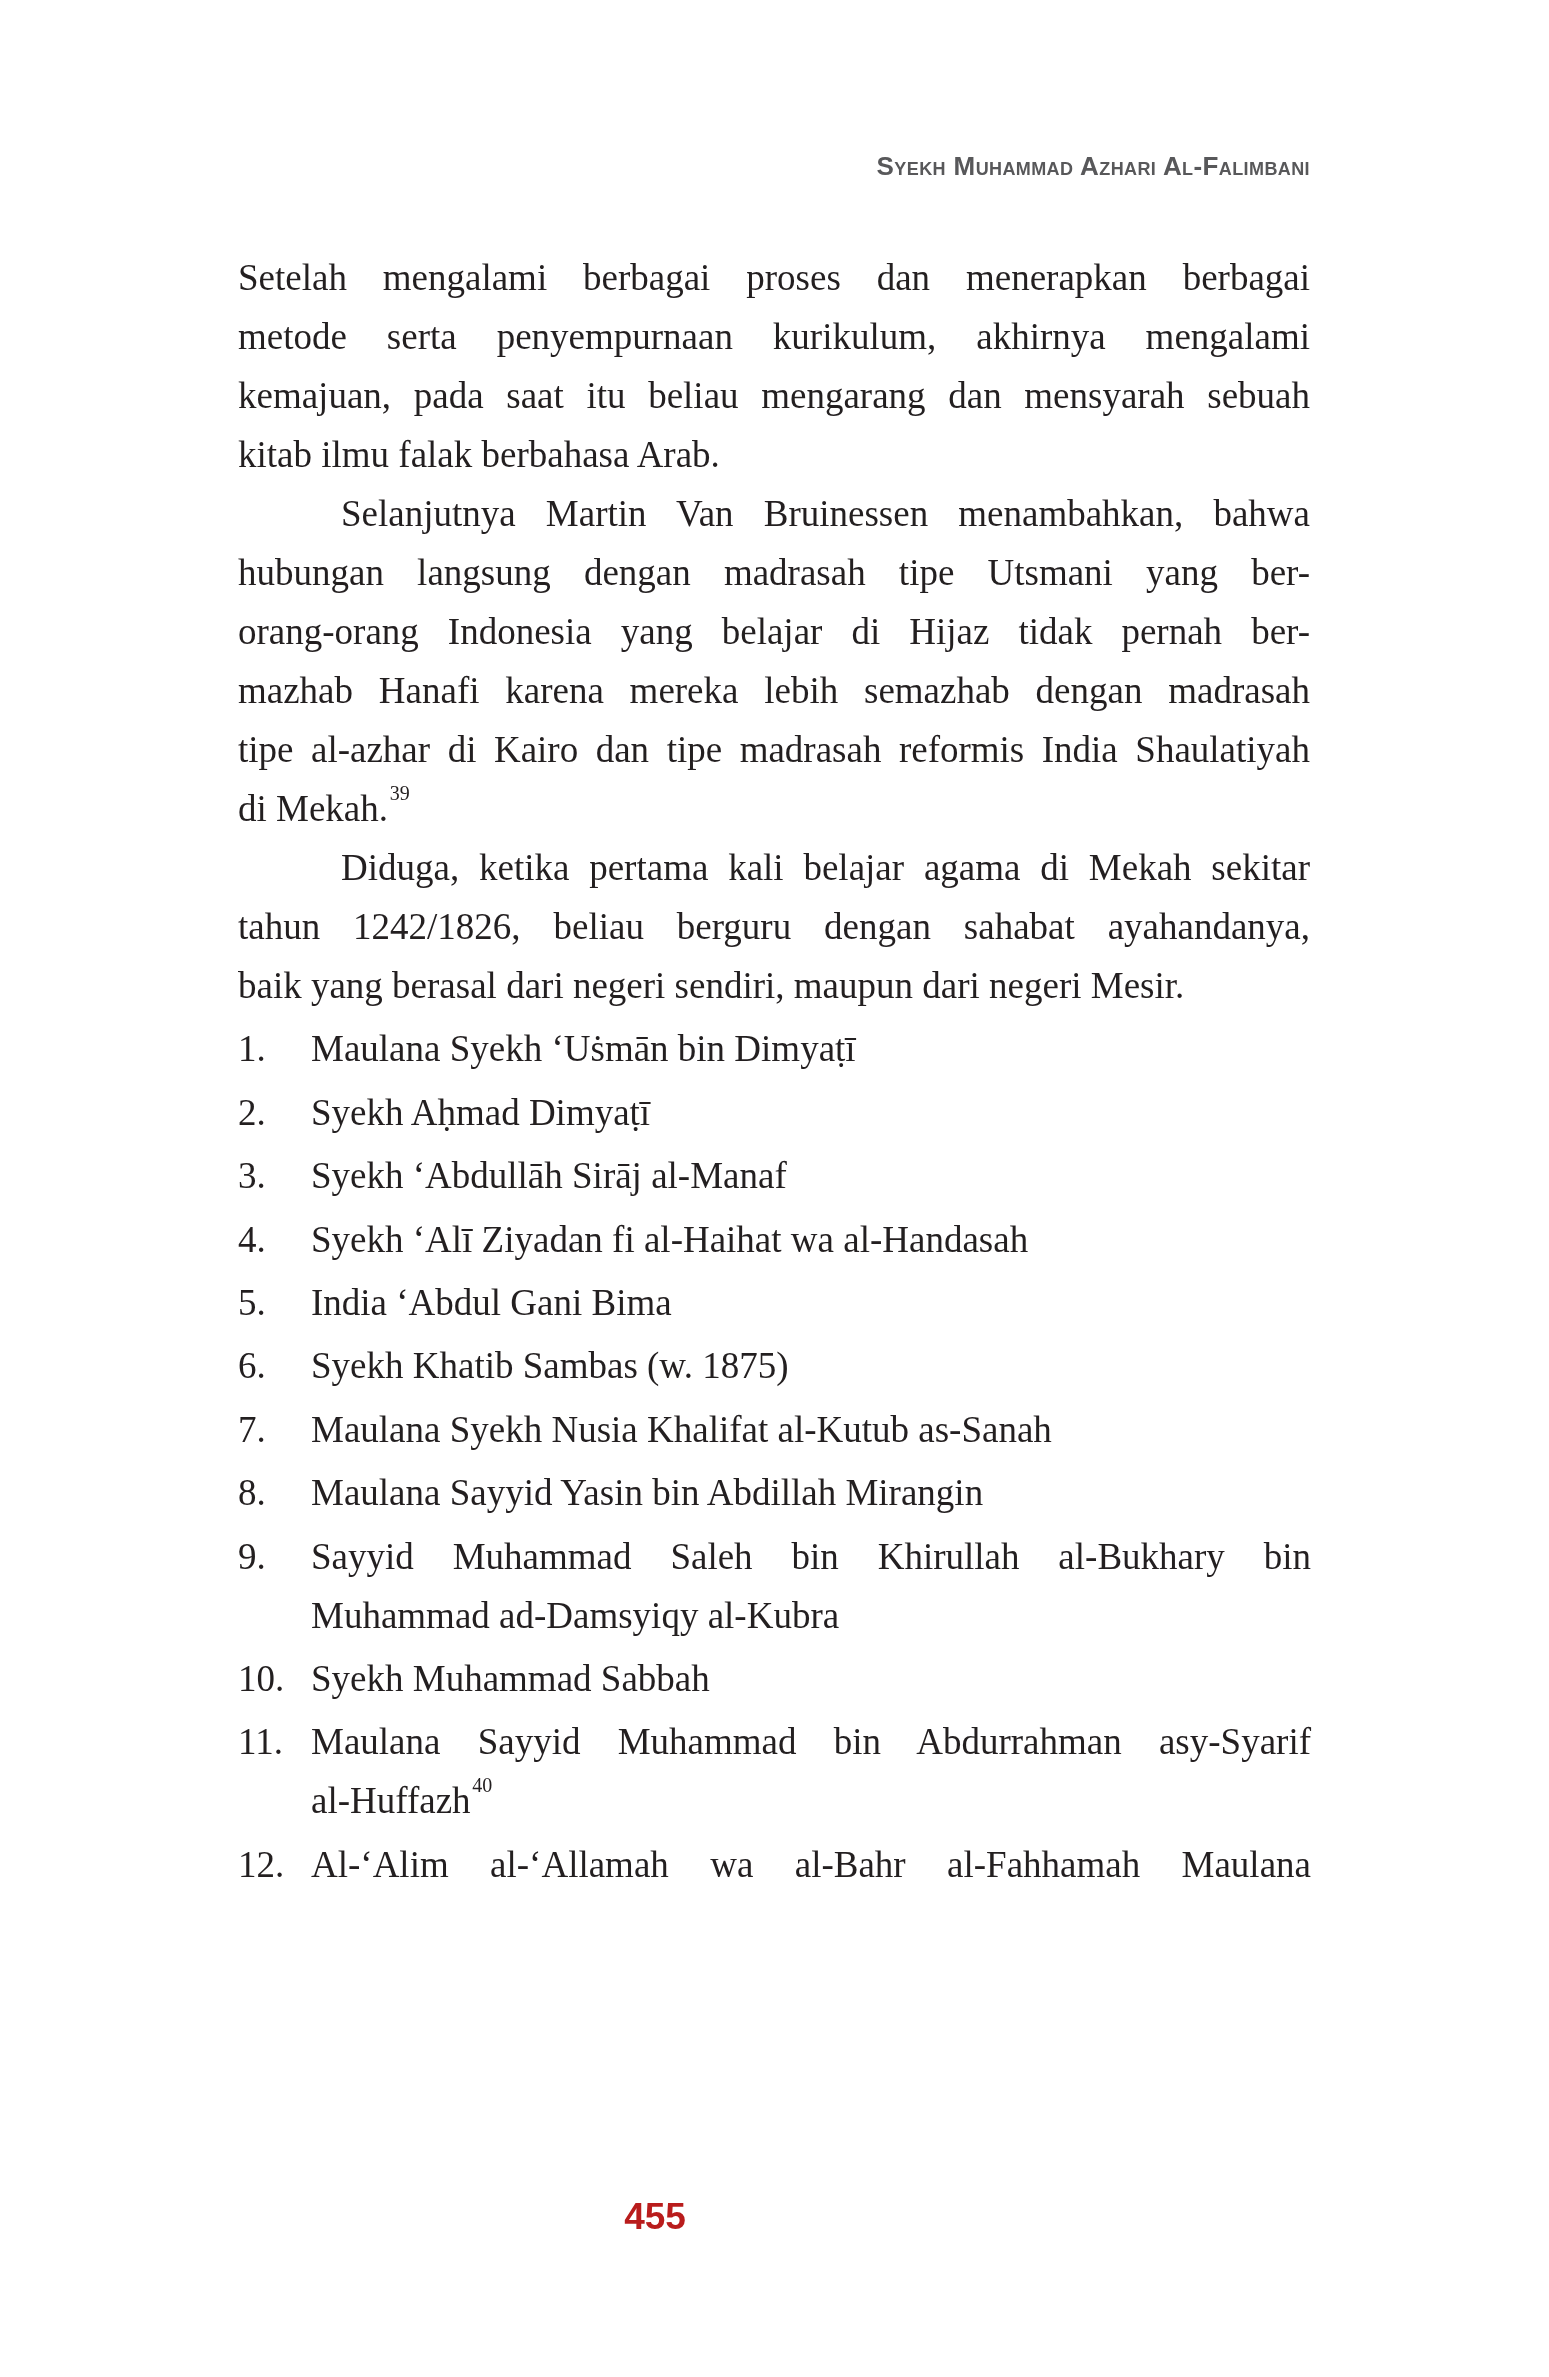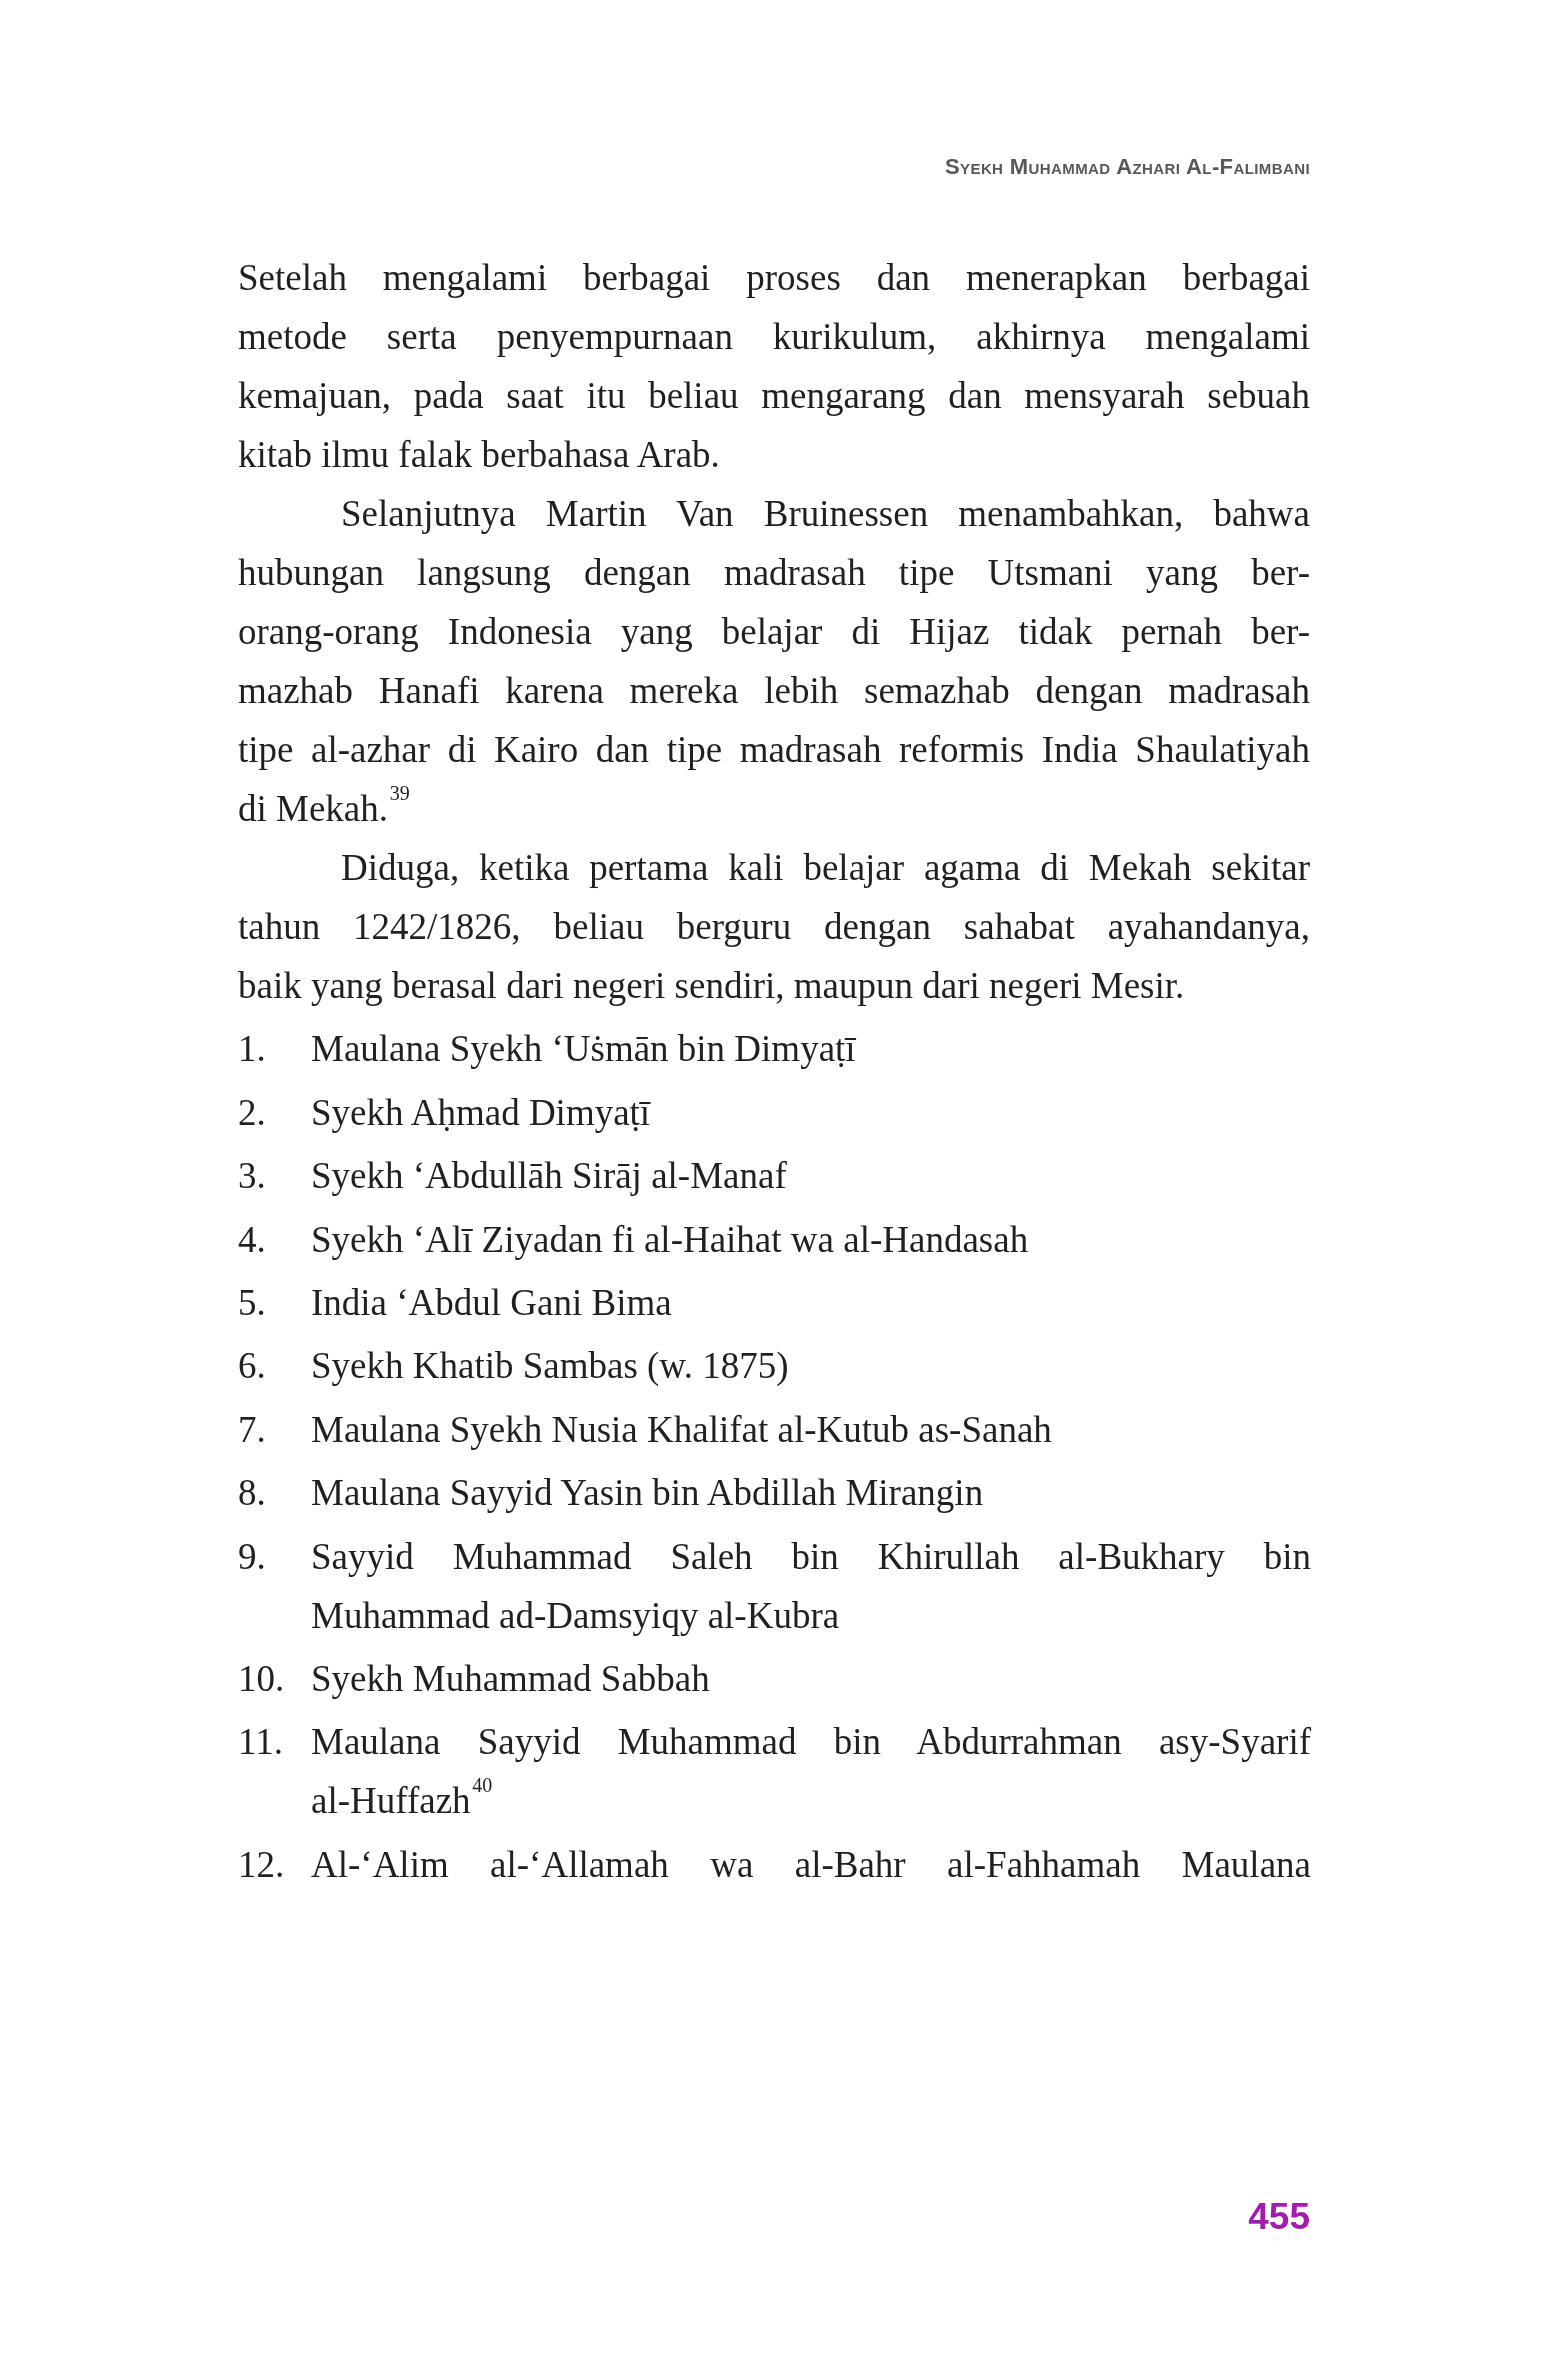--- a/index.html
+++ b/index.html
@@ -17,21 +17,21 @@
   }
   .running-head {
     position: absolute;
     left: 0;
     width: 1310px;
     top: 149px;
     text-align: right;
     font-family: "Liberation Sans", "DejaVu Sans", sans-serif;
     font-weight: bold;
     color: #58585a;
-    font-size: 22px;
+    font-size: 26px;
     letter-spacing: 0.4px;
     font-variant: small-caps;
     line-height: 35px;
   }
   .text-block {
     position: absolute;
     left: 238px;
     top: 248px;
     width: 1072px;
   }
@@ -82,25 +82,25 @@
     font-size: 37px;
   }
   .list-item .line {
     width: 1000px;
   }
   .page-number {
     position: absolute;
     left: 0;
     width: 1310px;
     top: 2195px;
-    text-align: right;
+    text-align: center;
     font-family: "Liberation Sans", "DejaVu Sans", sans-serif;
     font-weight: bold;
     font-size: 37px;
-    color: #a21caf;
+    color: #b91c1c;
     line-height: 44px;
   }
 </style>
 </head>
 <body>
 
 <div class="running-head">Syekh Muhammad Azhari Al-Falimbani</div>
 
 <div class="text-block">
 

